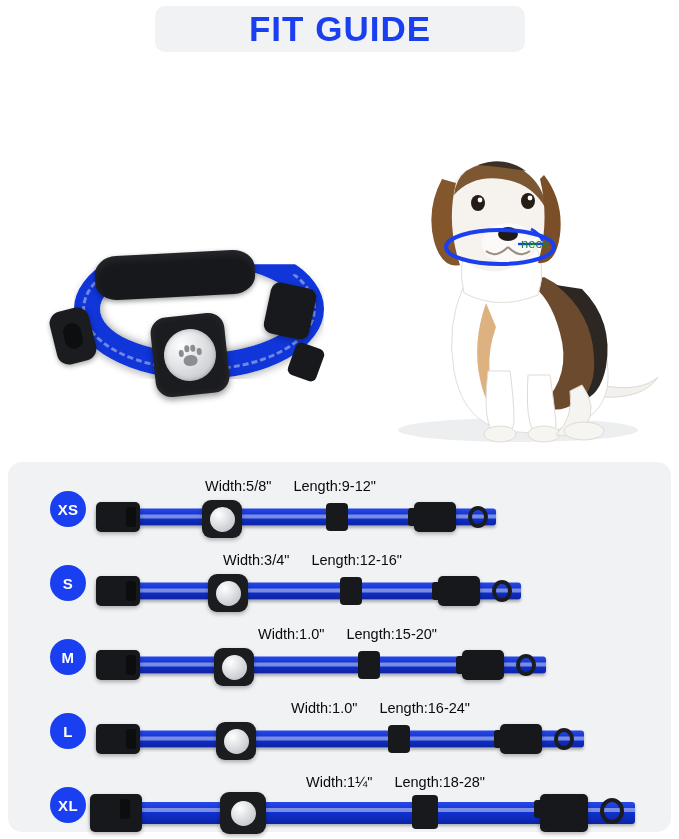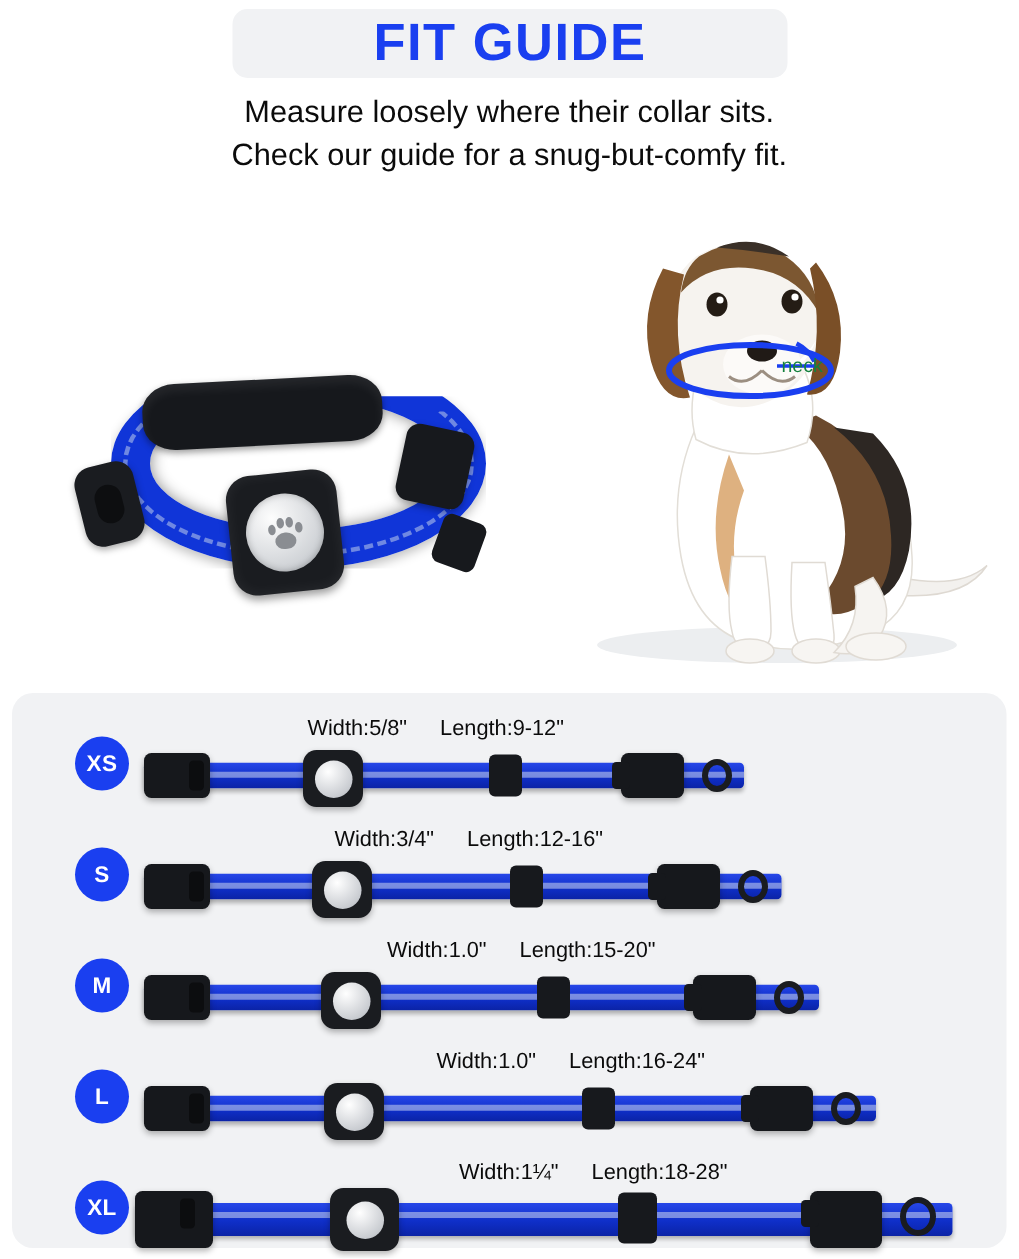--- a/index.html
+++ b/index.html
@@ -181,24 +181,20 @@
     border: 4px solid #1a1c20; border-radius: 50%;
   }
 </style>
 </head>
 <body>
 
 <div class="page">
 
   <div class="title-bar"></div>
   <div class="title-text">FIT GUIDE</div>
-  <div class="subtitle">
-    <div>Measure loosely where their collar sits.</div>
-    <div>Check our guide for a snug-but-comfy fit.</div>
-  </div>
 
   <div class="collar-photo">
     <div class="strap-ring">
       <div class="band"></div>
     </div>
     <div class="pad"></div>
     <div class="side-loop"></div>
     <div class="buckle"></div>
     <div class="slider"></div>
     <div class="tag-holder">

